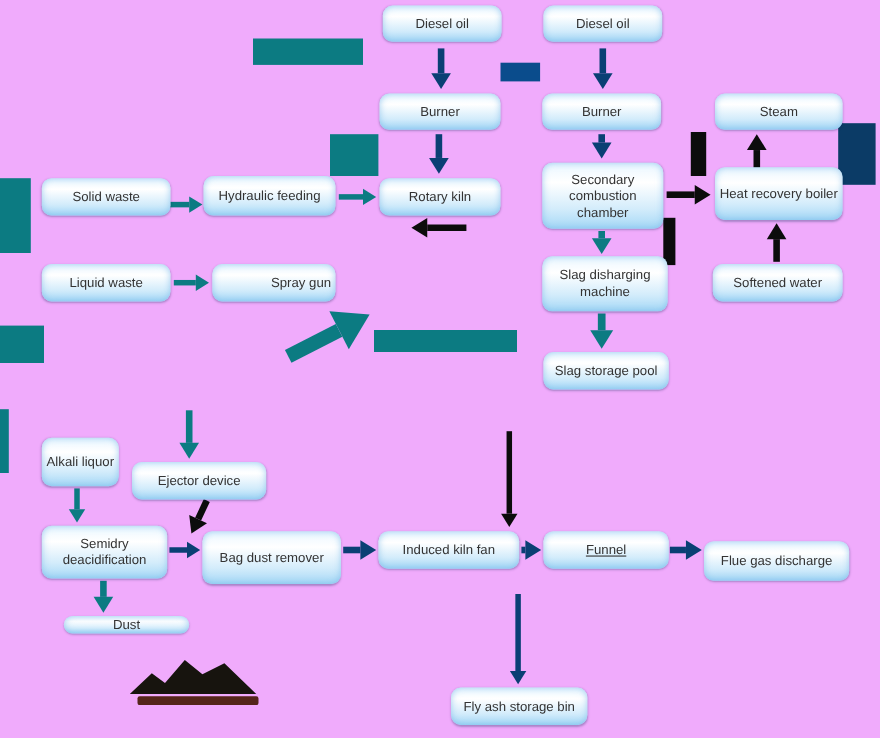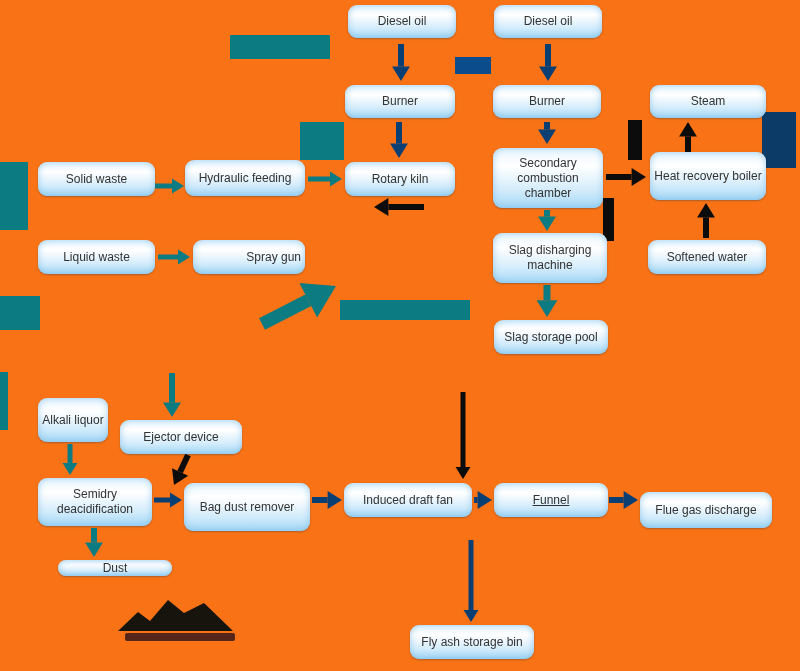--- a/index.html
+++ b/index.html
@@ -1,19 +1,19 @@
 <!DOCTYPE html>
 <html><head>
 <meta charset="utf-8">
 <style>
   html,body{margin:0;padding:0;}
   #canvas{
     position:relative;
     width:800px;height:671px;
-    background:#f97316;
+    background:#f0abfc;
     overflow:hidden;
     font-family:"Liberation Sans", sans-serif;
   }
   #arrow-layer{position:absolute;left:0;top:0;width:800px;height:671px;pointer-events:none;}
   #node-layer{position:absolute;left:0;top:0;width:800px;height:671px;}
   .box{
     position:absolute;
     box-sizing:border-box;
     border-radius:9px;
     background:linear-gradient(180deg,#eaf7ff 0%,#ffffff 30%,#d3ecfb 70%,#a5d8f6 100%);
@@ -193,21 +193,21 @@
       <div class="box" style="left: 120px; top: 420px; width: 122px; height: 34px;">
         <span>Ejector device</span>
       </div>
       <div class="box" style="left: 38px; top: 478px; width: 114px; height: 48px;">
         <span>Semidry deacidification</span>
       </div>
       <div class="box" style="left: 184px; top: 483px; width: 126px; height: 48px;">
         <span>Bag dust remover</span>
       </div>
       <div class="box" style="left: 344px; top: 483px; width: 128px; height: 34px;">
-        <span>Induced draft fan</span>
+        <span>Induced kiln fan</span>
       </div>
       <div class="box" style="left: 494px; top: 483px; width: 114px; height: 34px; text-decoration: underline;">
         <span>Funnel</span>
       </div>
       <div class="box" style="left: 640px; top: 457px; width: 132px; height: 36px; margin-top: 35px;">
         <span>Flue gas discharge</span>
       </div>
       <div class="box" style="left: 38px; top: 560px; width: 114px; height: 16px; margin-left: 20px;">
         <span>Dust</span>
       </div>

